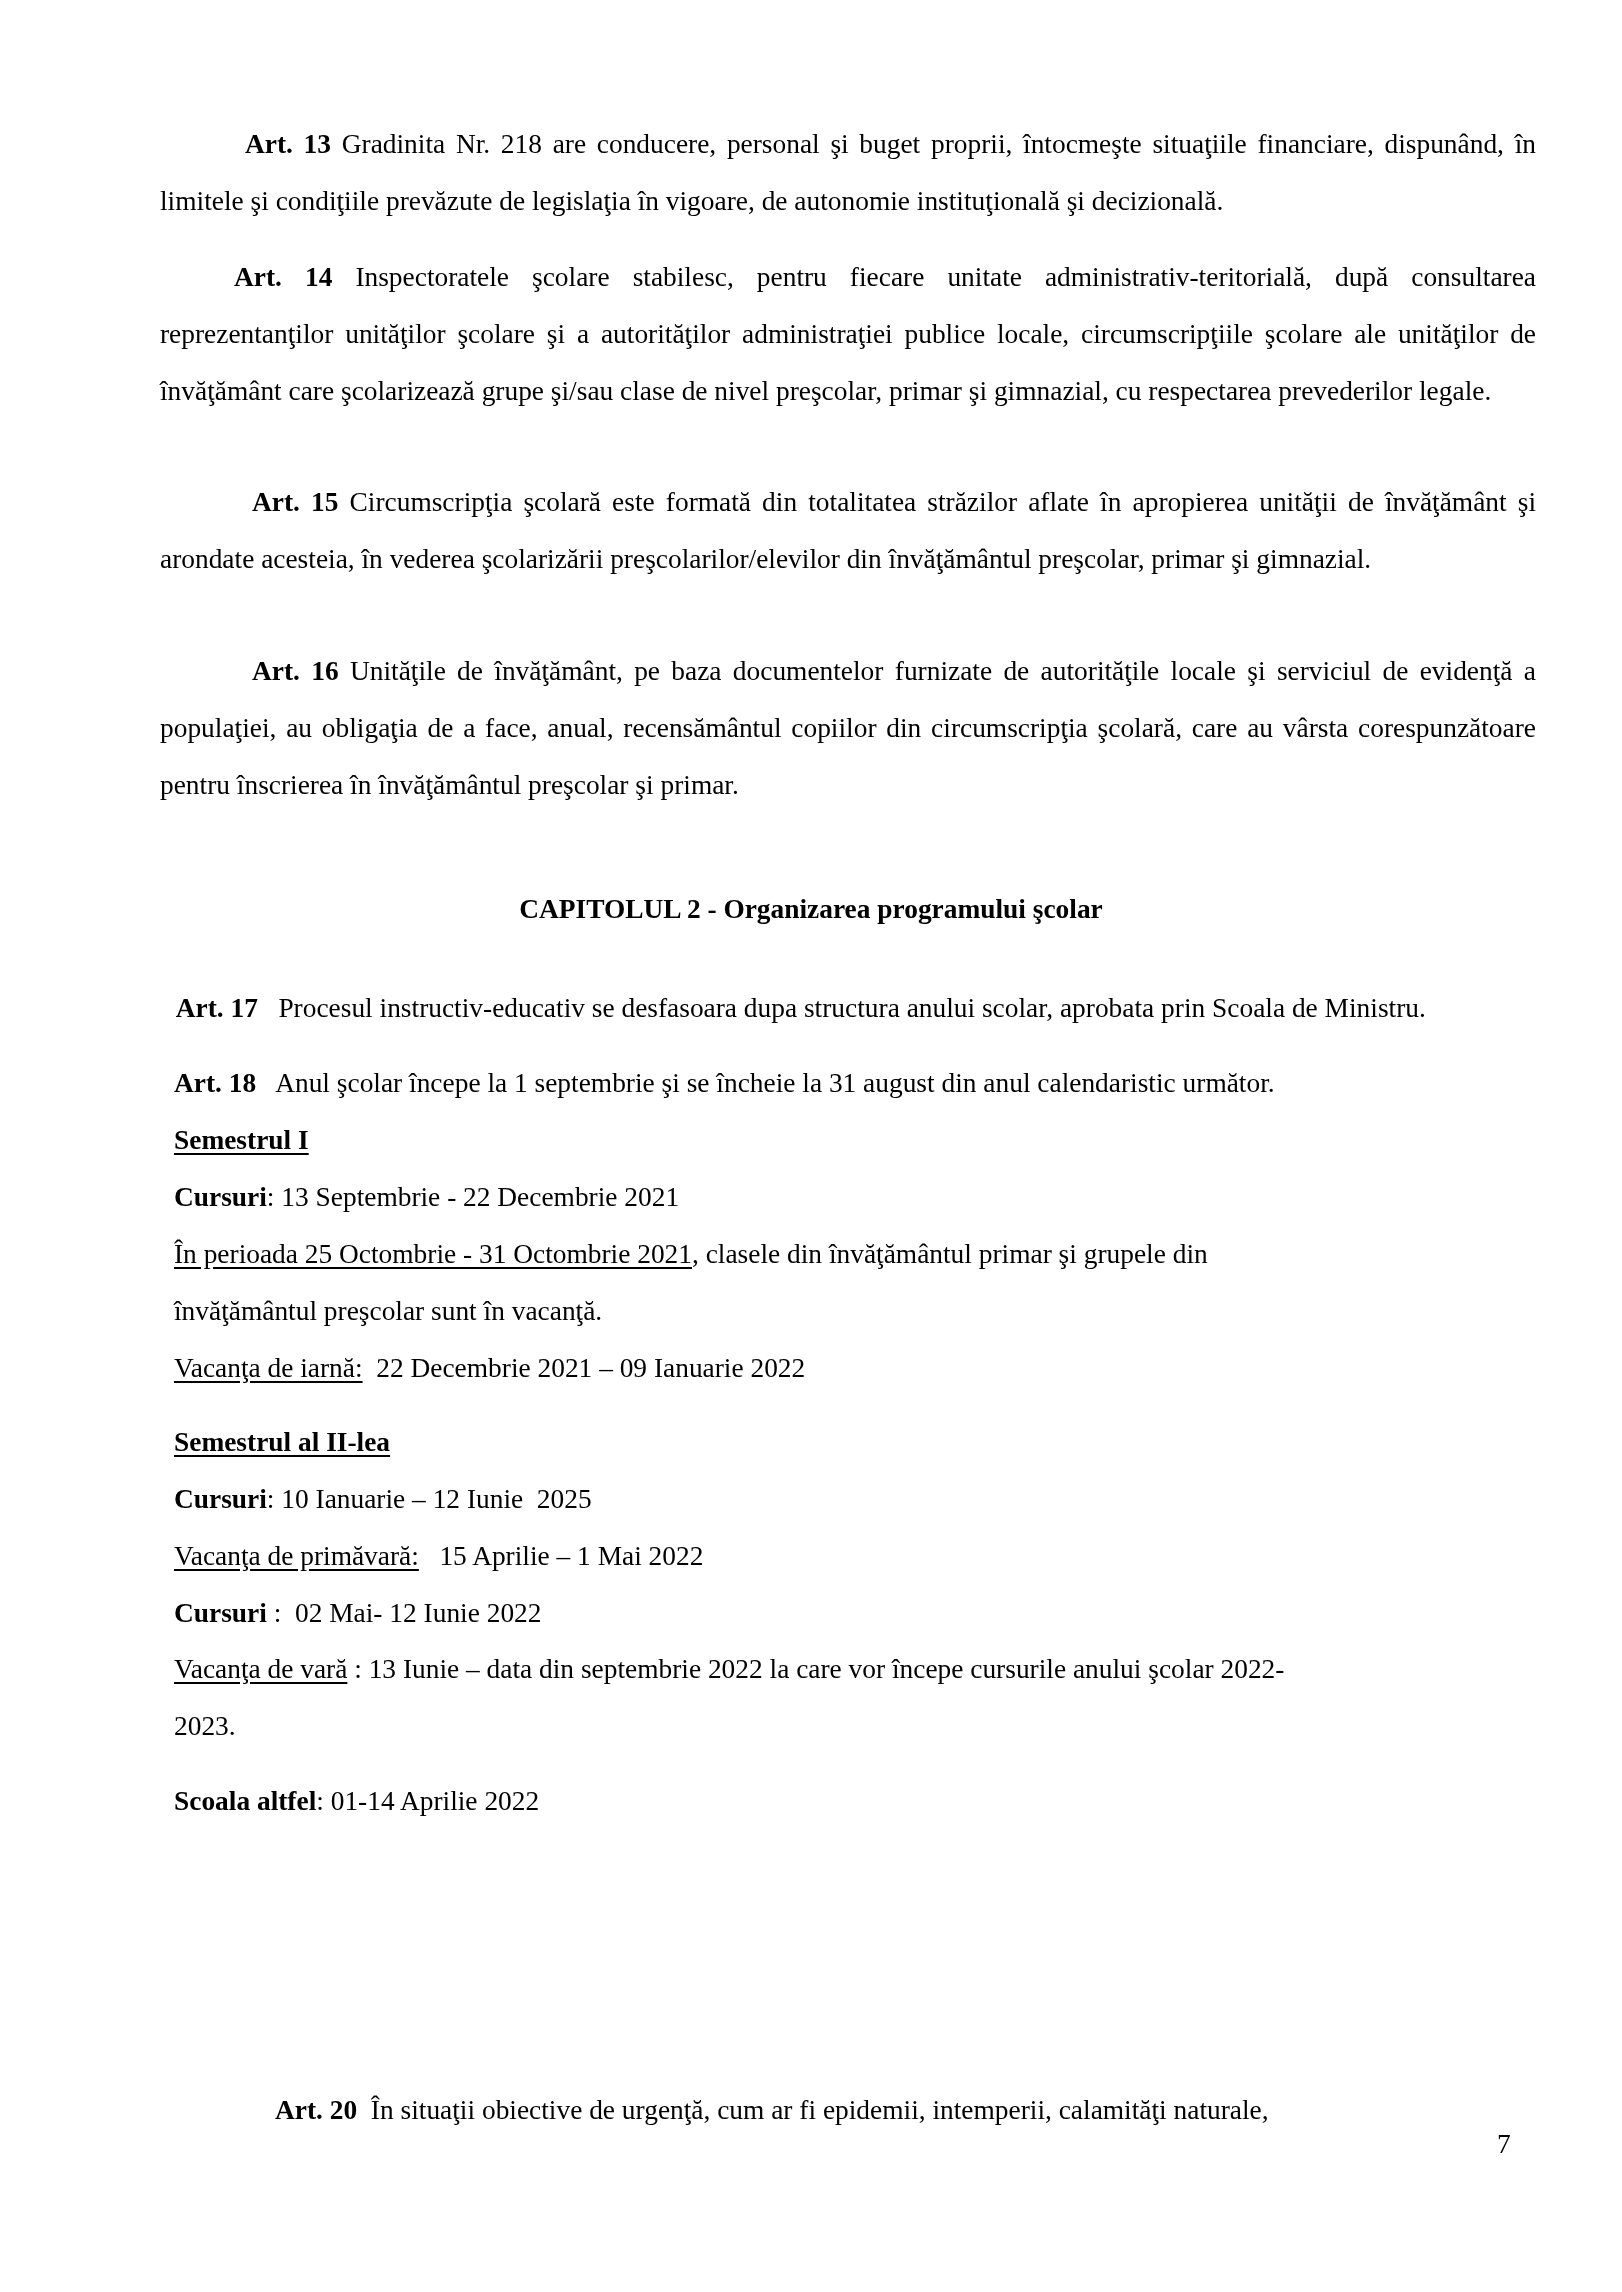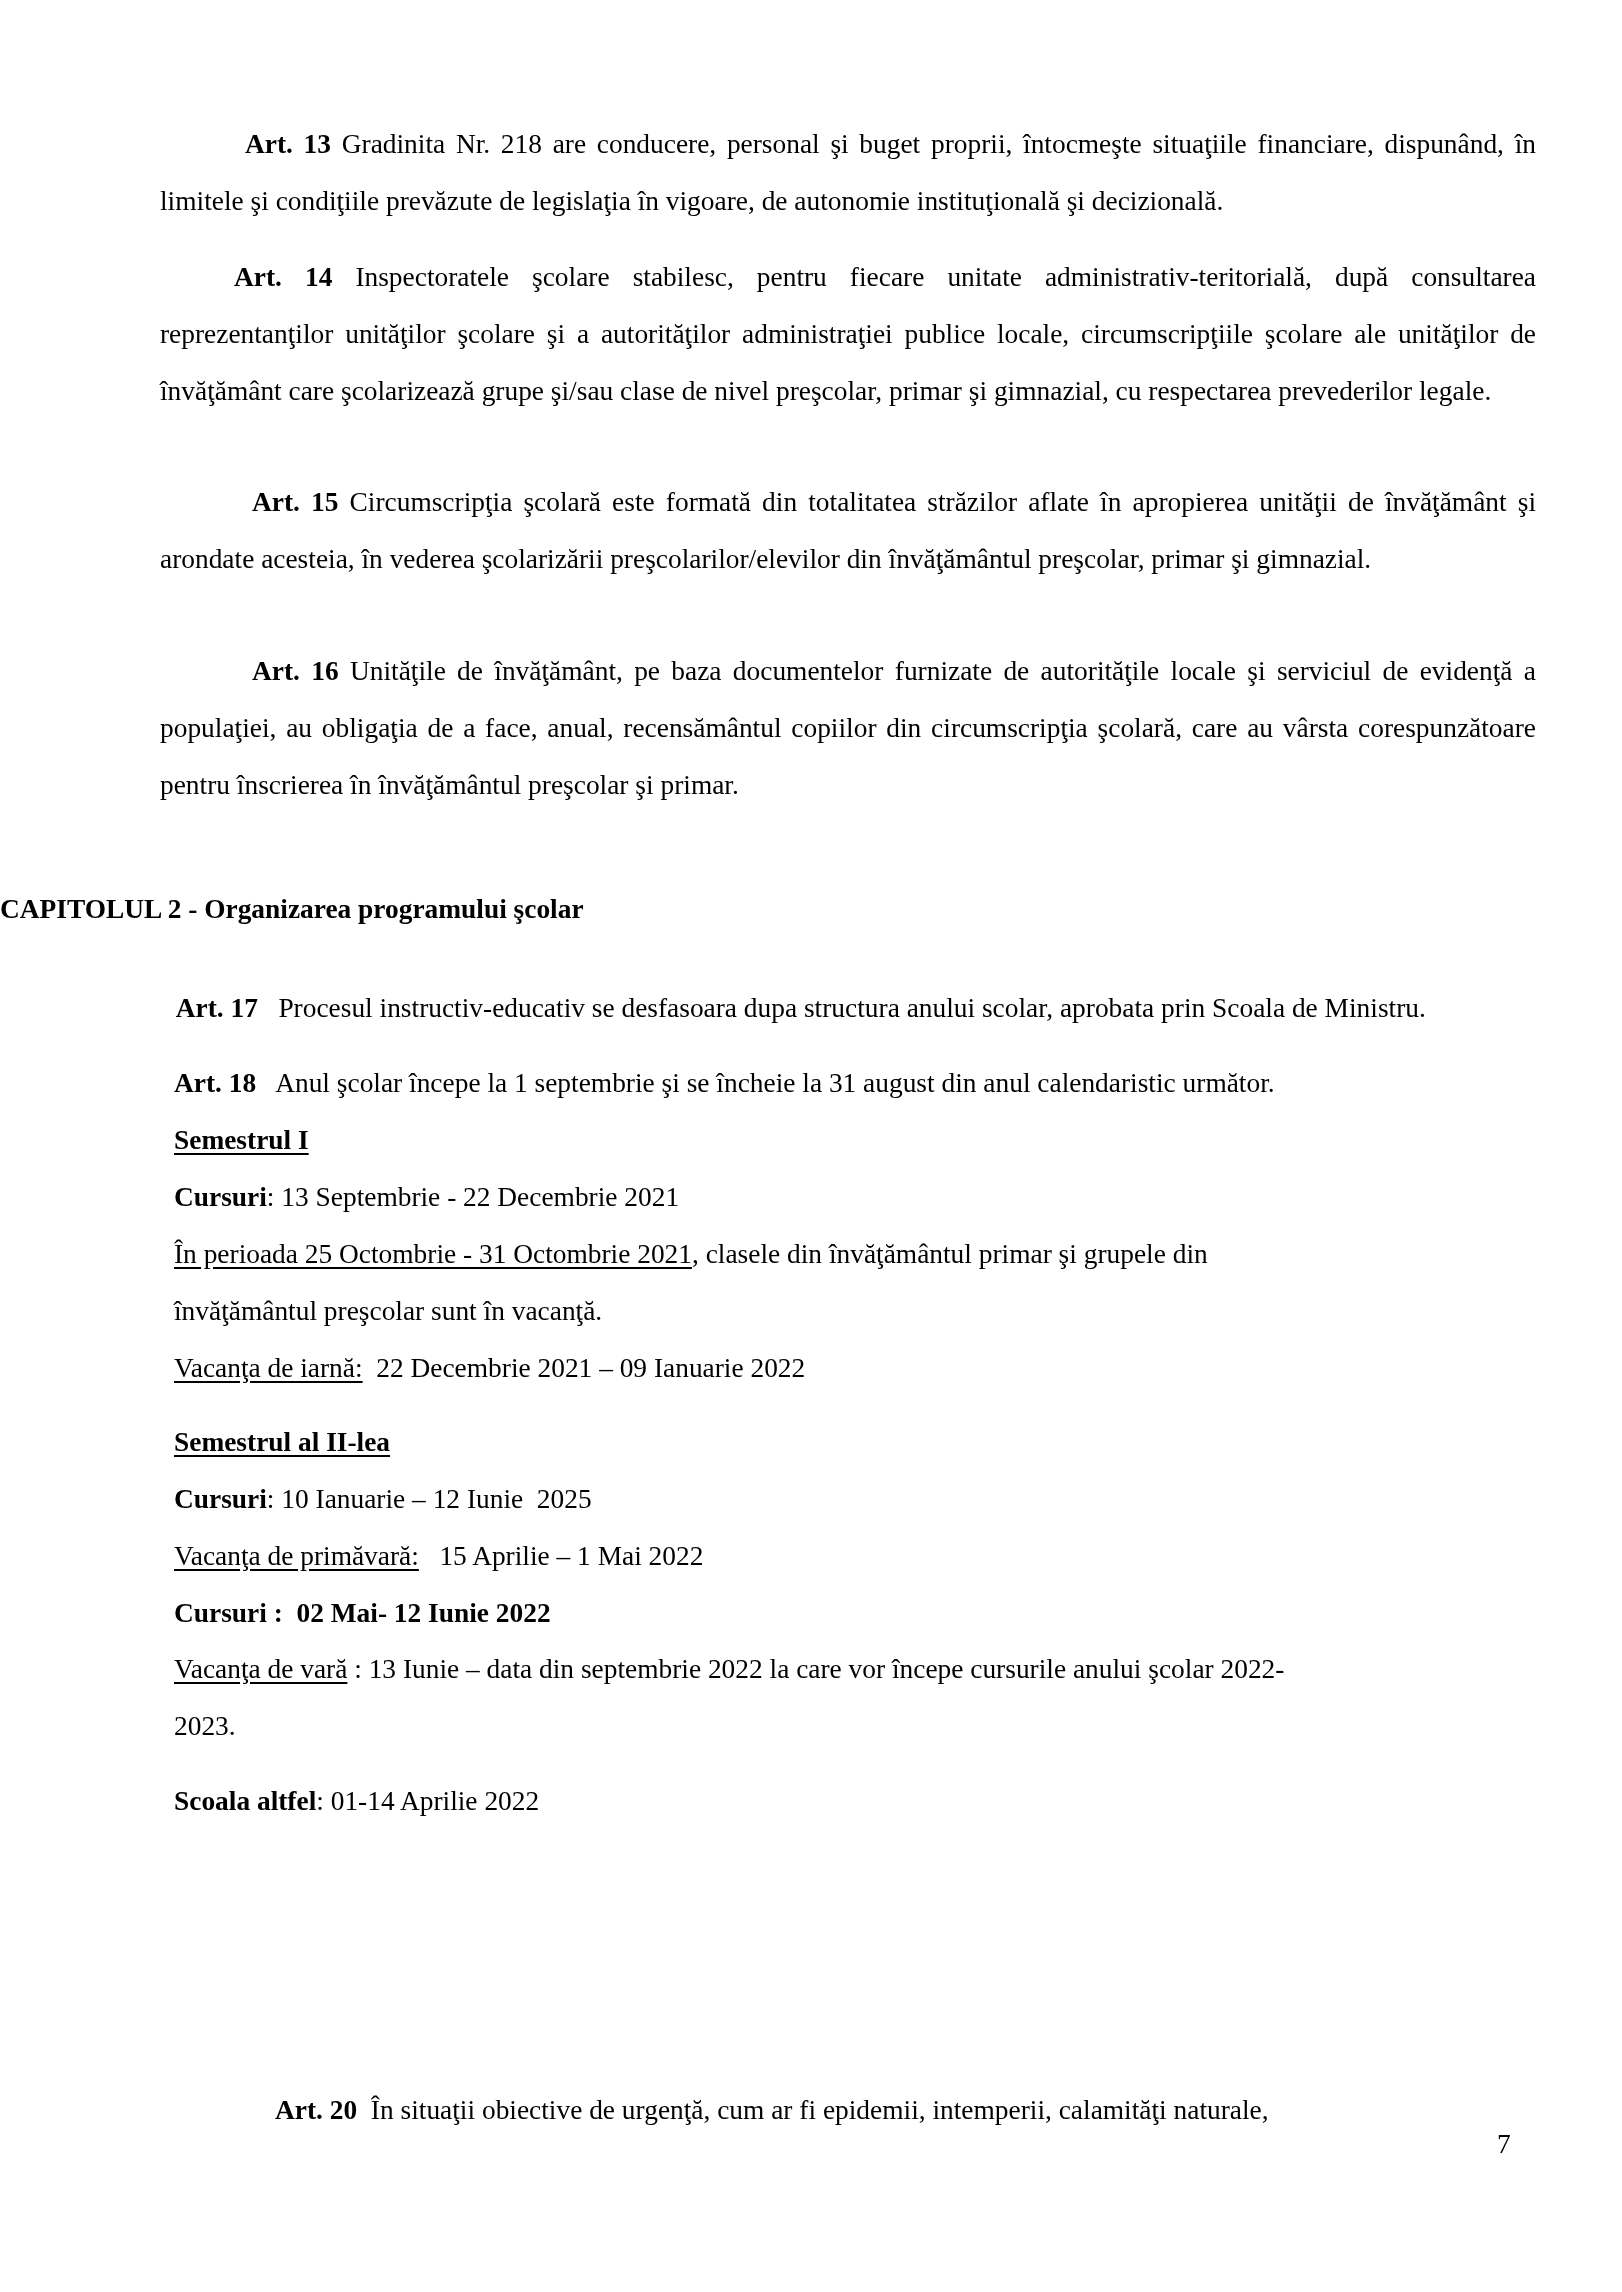--- a/index.html
+++ b/index.html
@@ -32,20 +32,21 @@
       margin: 0;
     }
     .para .lbl { font-weight: bold; }
     .tight {
       line-height: 33px;
     }
     .chapter {
       position: absolute;
       left: 0;
       width: 1622px;
+      text-align: center;
       font-weight: bold;
       margin: 0;
     }
     .line {
       position: absolute;
       left: 174px;
       white-space: nowrap;
       margin: 0;
     }
     .u { text-decoration: underline; text-underline-offset: 3.9px; }
@@ -113,21 +114,21 @@
 
   <p class="line" style="top:1484px;">
     <span class="b">Cursuri</span><span style="white-space:pre;">: 10 Ianuarie – 12 Iunie  2025</span>
   </p>
 
   <p class="line" style="top:1541px;">
     <span class="u">Vacanţa de primăvară:</span><span style="white-space:pre;">   15 Aprilie – 1 Mai 2022</span>
   </p>
 
   <p class="line" style="top:1598px;">
-    <span class="b">Cursuri</span><span style="white-space:pre;font-weight:bold;"> :  02 Mai- 12 Iunie 2022</span>
+    <span class="b">Cursuri</span><span style="white-space:pre;"> :  02 Mai- 12 Iunie 2022</span>
   </p>
 
   <p class="line" style="top:1654px;">
     <span class="u">Vacanţa de vară</span><span style="white-space:pre;"> : 13 Iunie – data din septembrie 2022 la care vor începe cursurile anului şcolar 2022-</span>
   </p>
   <p class="line" style="top:1711px;">2023.</p>
 
   <p class="line" style="top:1786px;">
     <span class="b">Scoala altfel</span><span>: 01-14 Aprilie 2022</span>
   </p>

